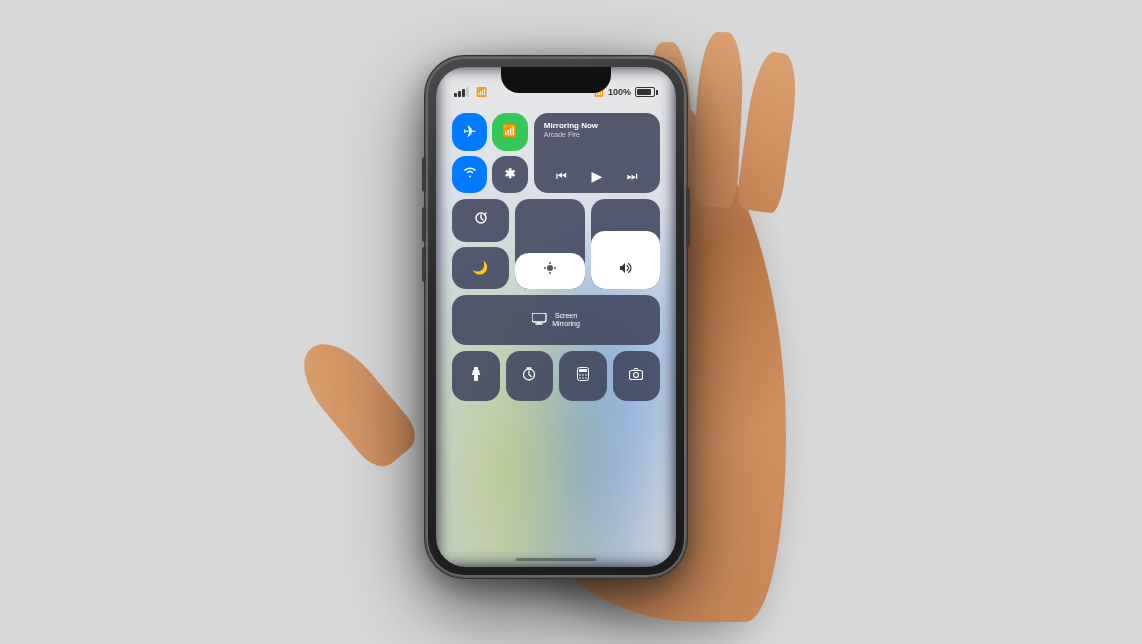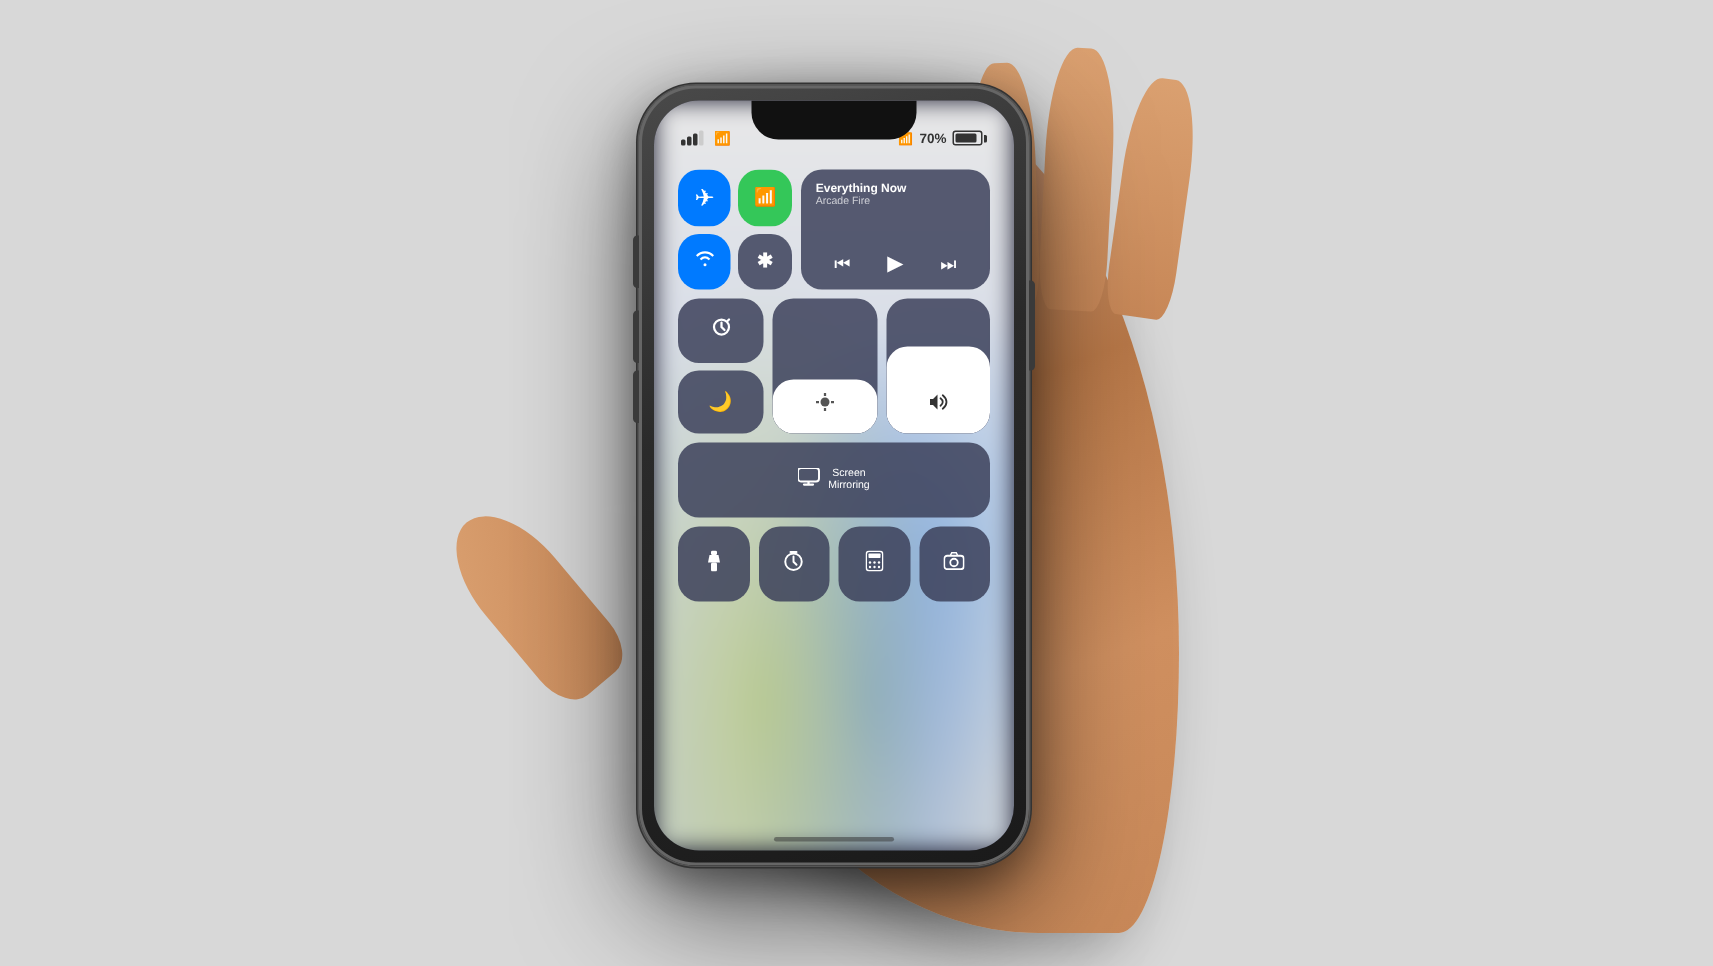--- a/index.html
+++ b/index.html
@@ -481,21 +481,21 @@
             <div style="display:flex;align-items:flex-end;gap:1px;">
               <div class="signal-bar" style="height:4px;"></div>
               <div class="signal-bar" style="height:6px;"></div>
               <div class="signal-bar" style="height:8px;"></div>
               <div class="signal-bar" style="height:10px; background:#ccc;"></div>
             </div>
             <span class="wifi-icon" style="font-size:9px; color:#333;">📶</span>
           </div>
           <div class="status-right">
             <span style="font-size:8px;">📶</span>
-            <span>70%</span>
+            <span>100%</span>
             <div class="battery-icon">
               <div class="battery-body">
                 <div class="battery-fill"></div>
               </div>
               <div class="battery-tip"></div>
             </div>
           </div>
         </div>
 
         <div class="control-center">
@@ -518,21 +518,21 @@
                   </svg>
                 </span>
               </div>
               <div class="cc-tile">
                 <span style="font-size:13px; font-weight:bold; color:white;">✱</span>
               </div>
             </div>
 
             <div class="now-playing-tile">
               <div class="now-playing-info">
-                <span class="track-title">Everything Now</span>
+                <span class="track-title">Mirroring Now</span>
                 <span class="track-artist">Arcade Fire</span>
               </div>
               <div class="media-controls">
                 <span class="media-btn">⏮</span>
                 <span class="media-btn play">▶</span>
                 <span class="media-btn">⏭</span>
               </div>
             </div>
           </div>
 

